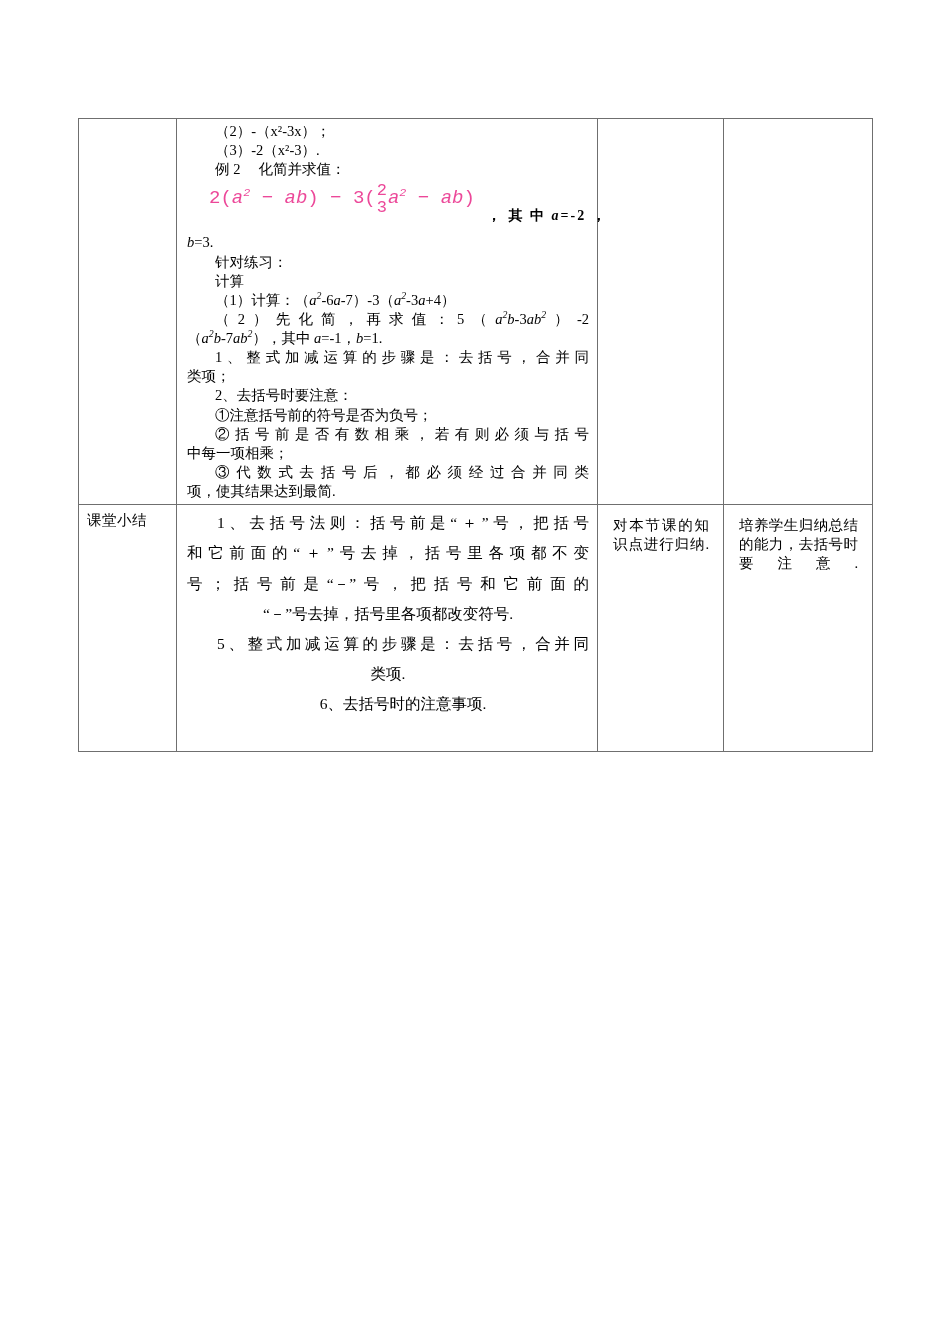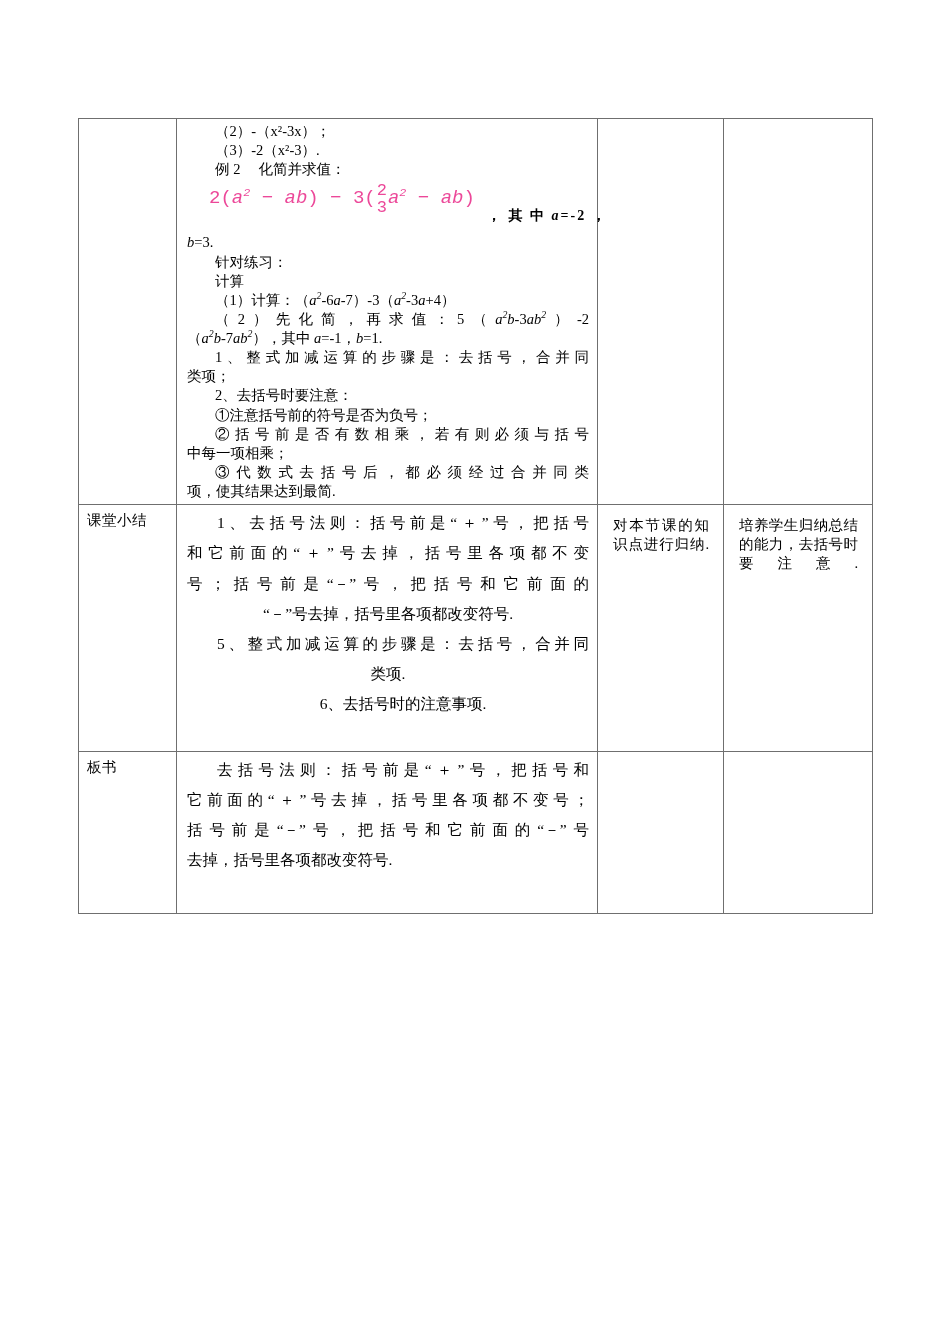--- a/index.html
+++ b/index.html
@@ -206,32 +206,17 @@
 
         <td class="narrow-cell">
           <p class="just-left" style="text-align:justify;text-align-last:justify;">对本节课的知识点进行归纳.</p>
         </td>
 
         <td class="narrow-cell">
           <p class="just-left" style="text-align:justify;text-align-last:justify;">培养学生归纳总结的能力，去括号时要注意.</p>
         </td>
       </tr>
 
-      <tr>
-        <td class="cell-label">板书</td>
-
-        <td class="bs-cell">
-          <p class="ln indent2 just">去括号法则：括号前是“＋”号，把括号和</p>
-          <p class="ln just">它前面的“＋”号去掉，括号里各项都不变号；</p>
-          <p class="ln just">括号前是“－”号，把括号和它前面的“－”号</p>
-          <p class="ln">去掉，括号里各项都改变符号.</p>
-          <div class="tall-pad"></div>
-        </td>
-
-        <td class="narrow-cell"></td>
-
-        <td class="narrow-cell"></td>
-      </tr>
 
     </tbody>
   </table>
 
 </div>
 
 </body></html>

